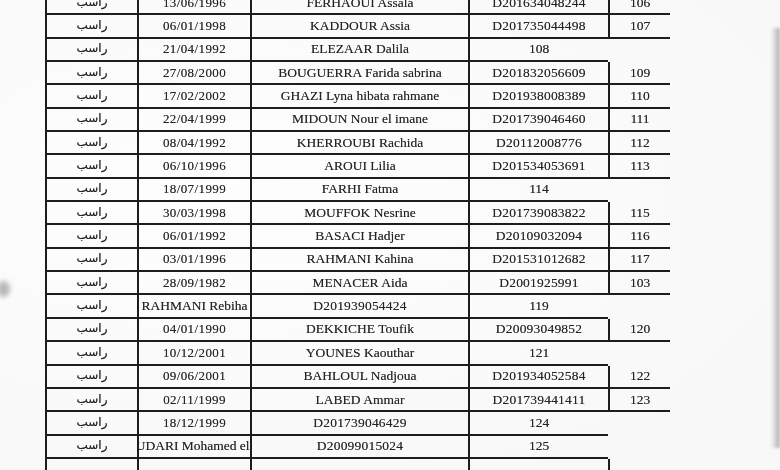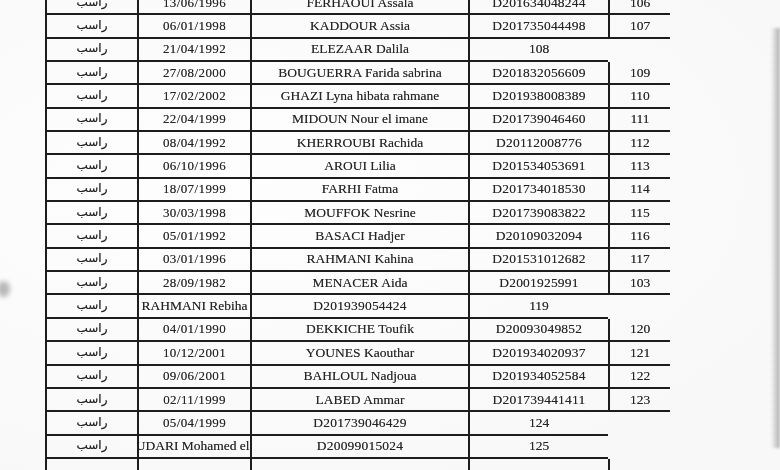--- a/index.html
+++ b/index.html
@@ -153,35 +153,34 @@
     <div class="cell c-date">06/10/1996</div>
     <div class="cell c-name">AROUI Lilia</div>
     <div class="cell c-id">D201534053691</div>
     <div class="cell c-no">113</div>
   </div>
 
   <div class="row">
     <div class="cell c-status">راسب</div>
     <div class="cell c-date">18/07/1999</div>
     <div class="cell c-name">FARHI Fatma</div>
-    <div class="cell c-id">D201734018530</div>
     <div class="cell c-no">114</div>
   </div>
 
   <div class="row">
     <div class="cell c-status">راسب</div>
     <div class="cell c-date">30/03/1998</div>
     <div class="cell c-name">MOUFFOK Nesrine</div>
     <div class="cell c-id">D201739083822</div>
     <div class="cell c-no">115</div>
   </div>
 
   <div class="row">
     <div class="cell c-status">راسب</div>
-    <div class="cell c-date">05/01/1992</div>
+    <div class="cell c-date">06/01/1992</div>
     <div class="cell c-name">BASACI Hadjer</div>
     <div class="cell c-id">D20109032094</div>
     <div class="cell c-no">116</div>
   </div>
 
   <div class="row">
     <div class="cell c-status">راسب</div>
     <div class="cell c-date">03/01/1996</div>
     <div class="cell c-name">RAHMANI Kahina</div>
     <div class="cell c-id">D201531012682</div>
@@ -208,21 +207,20 @@
     <div class="cell c-date">04/01/1990</div>
     <div class="cell c-name">DEKKICHE Toufik</div>
     <div class="cell c-id">D20093049852</div>
     <div class="cell c-no">120</div>
   </div>
 
   <div class="row">
     <div class="cell c-status">راسب</div>
     <div class="cell c-date">10/12/2001</div>
     <div class="cell c-name">YOUNES Kaouthar</div>
-    <div class="cell c-id">D201934020937</div>
     <div class="cell c-no">121</div>
   </div>
 
   <div class="row">
     <div class="cell c-status">راسب</div>
     <div class="cell c-date">09/06/2001</div>
     <div class="cell c-name">BAHLOUL Nadjoua</div>
     <div class="cell c-id">D201934052584</div>
     <div class="cell c-no">122</div>
   </div>
@@ -230,21 +228,21 @@
   <div class="row">
     <div class="cell c-status">راسب</div>
     <div class="cell c-date">02/11/1999</div>
     <div class="cell c-name">LABED Ammar</div>
     <div class="cell c-id">D201739441411</div>
     <div class="cell c-no">123</div>
   </div>
 
   <div class="row">
     <div class="cell c-status">راسب</div>
-    <div class="cell c-date">05/04/1999</div>
+    <div class="cell c-date">18/12/1999</div>
     <div class="cell c-id">D201739046429</div>
     <div class="cell c-no">124</div>
   </div>
 
   <div class="row">
     <div class="cell c-status">راسب</div>
     <div class="cell c-name">DAOUDARI Mohamed elamine</div>
     <div class="cell c-id">D20099015024</div>
     <div class="cell c-no">125</div>
   </div>

